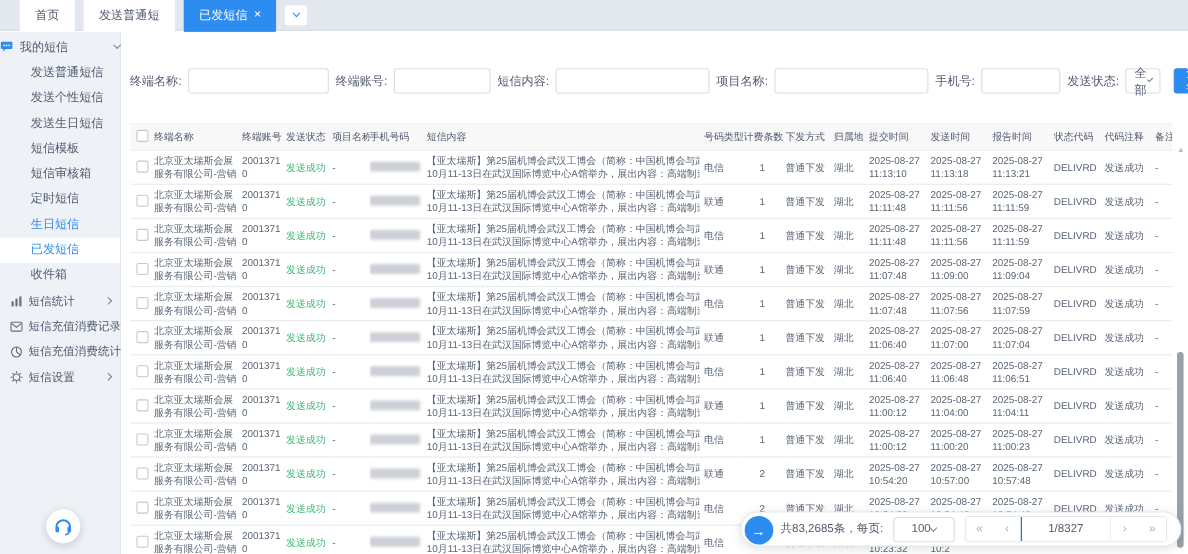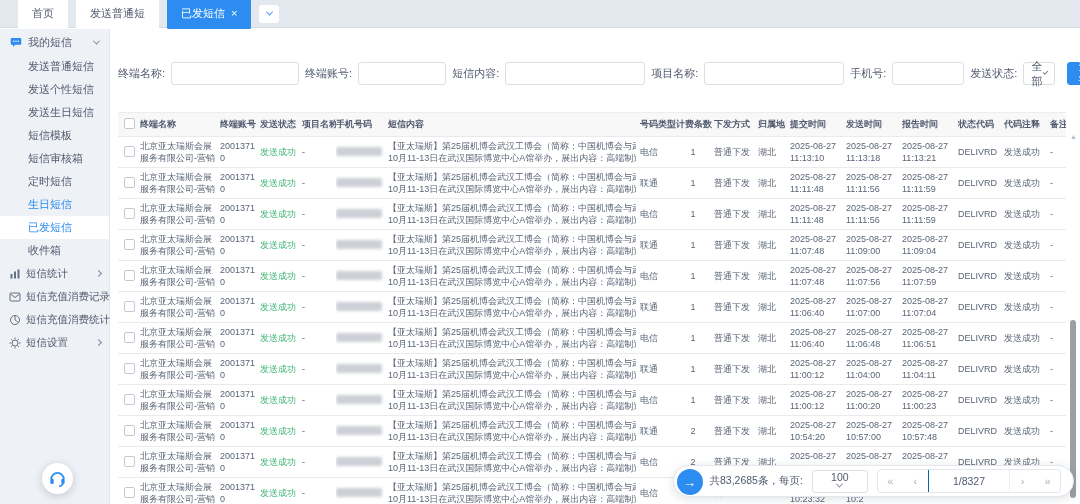--- a/index.html
+++ b/index.html
@@ -12,21 +12,21 @@
   .tab.active { background:#2d8cf0; color:#fff; }
   .tab .close { font-size:11px; line-height:1; }
   .tab-dd { width:20px; height:18px; background:#fff; border-radius:3px; display:flex; align-items:center; justify-content:center; }
   .chev { width:5px; height:5px; border-right:1.4px solid #808695; border-bottom:1.4px solid #808695; display:inline-block; }
   .chev.down { transform:rotate(45deg) translate(-1px,-1px); }
   .chev.right { transform:rotate(-45deg); }
   .tab-dd .chev { border-color:#2d8cf0; }
 
   
   .sidebar { position:absolute; top:29px; left:0; width:110px; bottom:0; background:#eef1f6; border-right:1px solid #e2e7ee; font-size:11px; }
-  .side-group { height:26px; display:flex; align-items:center; padding:0 10px; gap:6px;justify-content:space-between; }
+  .side-group { height:26px; display:flex; align-items:center; padding:0 0; gap:6px;justify-content:space-between; }
   .side-group .lbl { flex:1; }
   .side-item { height:23px; line-height:23px; padding-left:28px; color:#515a6e; cursor:pointer; white-space:nowrap; }
   .side-item.hl { color:#2d8cf0; }
   .side-item.active { background:#fff; color:#2d8cf0; }
   .side-section { height:23px; display:flex; align-items:center; gap:5px; padding:0 8px 0 9px; cursor:pointer; white-space:nowrap; }
   .side-section .lbl { flex:1; font-size:10.5px; }
   .icon12 { width:12px; height:12px; flex:0 0 12px; }
 
   
   .main { position:absolute; top:29px; left:110px; right:0; bottom:0; background:#fff; }
@@ -39,38 +39,38 @@
   .sel { height:23px; width:70px; border:1px solid #dcdee2; border-radius:3px; background:#fff; display:flex; align-items:center; justify-content:space-between; padding:0 7px; cursor:pointer; }
   .dateinput { position:relative; }
   .dateinput input { width:115px; padding-right:24px; }
   .dateinput svg { position:absolute; right:6px; top:4px; }
   .spacer { flex:1; }
   .btn-primary { background:#2d8cf0; border-color:#2d8cf0; color:#fff; width:40px; justify-content:center; }
 
   
   .tablewrap { position:absolute; top:83px; left:8px; right:14px; bottom:0; overflow:hidden; }
   table { border-collapse:collapse; table-layout:fixed; width:948px; }
-  th { background:#f8f8f9; font-weight:bold; font-size:9px; color:#515a6e; text-align:left; padding:5px 4px 5px 0; border-top:1px solid #ededf0; border-bottom:1px solid #e8eaec; white-space:nowrap; overflow:hidden; }
+  th { background:#f8f8f9; font-weight:normal; font-size:9px; color:#515a6e; text-align:left; padding:5px 4px 5px 0; border-top:1px solid #ededf0; border-bottom:1px solid #e8eaec; white-space:nowrap; overflow:hidden; }
   td { font-size:9px; color:#5a6576; padding:3px 4px 3px 0; border-bottom:1px solid #e8eaec; vertical-align:middle; overflow:hidden; height:31px; }
   th:first-child, td:first-child { padding-left:6px; }
   .clip { white-space:nowrap; overflow:hidden; line-height:12px; }
   .ln { line-height:12px; white-space:nowrap; overflow:hidden; }
   .green { color:#3eb575; }
   .ctr { text-align:center; }
   .cb { width:11px; height:11px; border:1px solid #c5c8ce; border-radius:2px; background:#fff; display:inline-block; cursor:pointer; }
   .blur { display:inline-block; width:46px; height:9px; background:#cdd0d6; border-radius:2px; filter:blur(1.5px); }
 
   
   .scroll-up { position:absolute; right:3px; top:133px; font-size:7px; color:#b6bcc6; cursor:pointer; }
   .scroll-thumb { position:absolute; right:4px; top:320px; width:6px; height:178px; background:#9aa0a6; border-radius:3px; cursor:grab; }
 
   
   .pagebar { position:absolute; right:6px; bottom:7px; height:32px; background:#fff; border:1px solid #e4e7ec; border-radius:17px; box-shadow:0 2px 10px rgba(30,40,60,.14); display:flex; align-items:center; gap:9px; padding:0 12px 0 36px; font-size:10.5px; }
   .pagebar .go { position:absolute; left:3px; top:3px; width:26px; height:26px; border-radius:50%; background:#2d8cf0; color:#fff; display:flex; align-items:center; justify-content:center; font-size:13px; cursor:pointer; }
-  .psize { height:23px; width:56px; border:1px solid #dcdee2; border-radius:3px; display:flex; align-items:center; justify-content:flex-start; padding:0 7px; cursor:pointer;flex-direction:column; }
+  .psize { height:23px; width:56px; border:1px solid #dcdee2; border-radius:3px; display:flex; align-items:center; justify-content:center; padding:0 7px; cursor:pointer; }
   .pager { display:flex; align-items:center; border:1px solid #e4e7ec; border-radius:4px; height:24px; overflow:hidden; color:#aab2bc; }
   .pgbtn { width:25px; height:100%; display:flex; align-items:center; justify-content:center; font-size:11px; cursor:pointer; }
   .pgind { padding:0 24px; border-left:1px solid #0369a1; border-right:1px solid #eef0f3; color:#515a6e; height:100%; display:flex; align-items:center; }
 
   
   .support { position:absolute; left:42px; top:463px; width:31px; height:31px; background:#fff; border-radius:50%; box-shadow:0 2px 8px rgba(30,40,60,.2); display:flex; align-items:center; justify-content:center; cursor:pointer; }
 </style>
 </head>
 <body>
 

